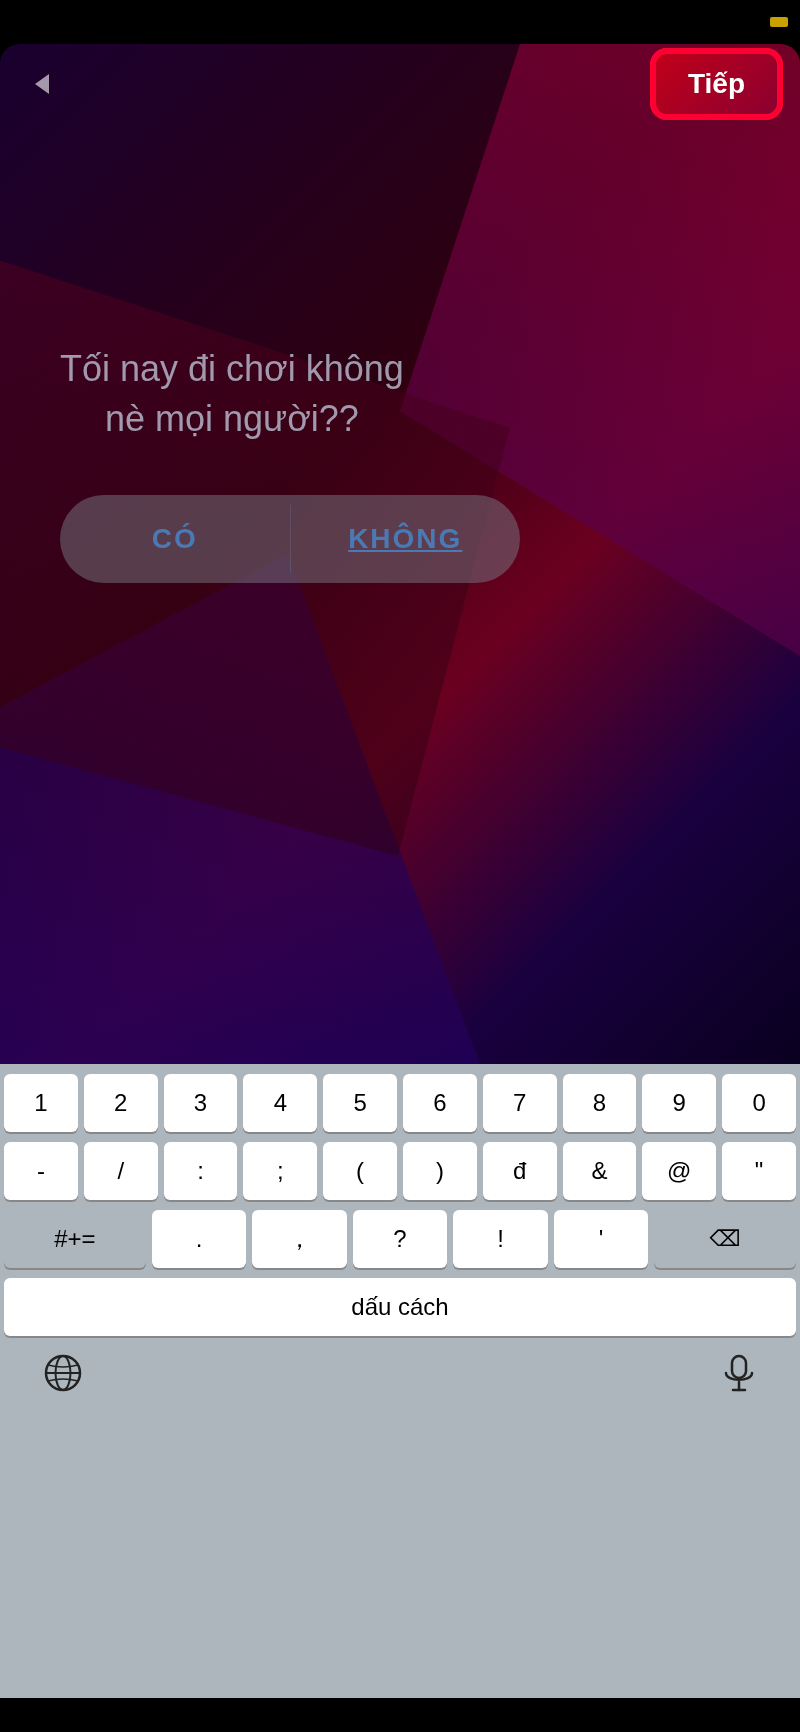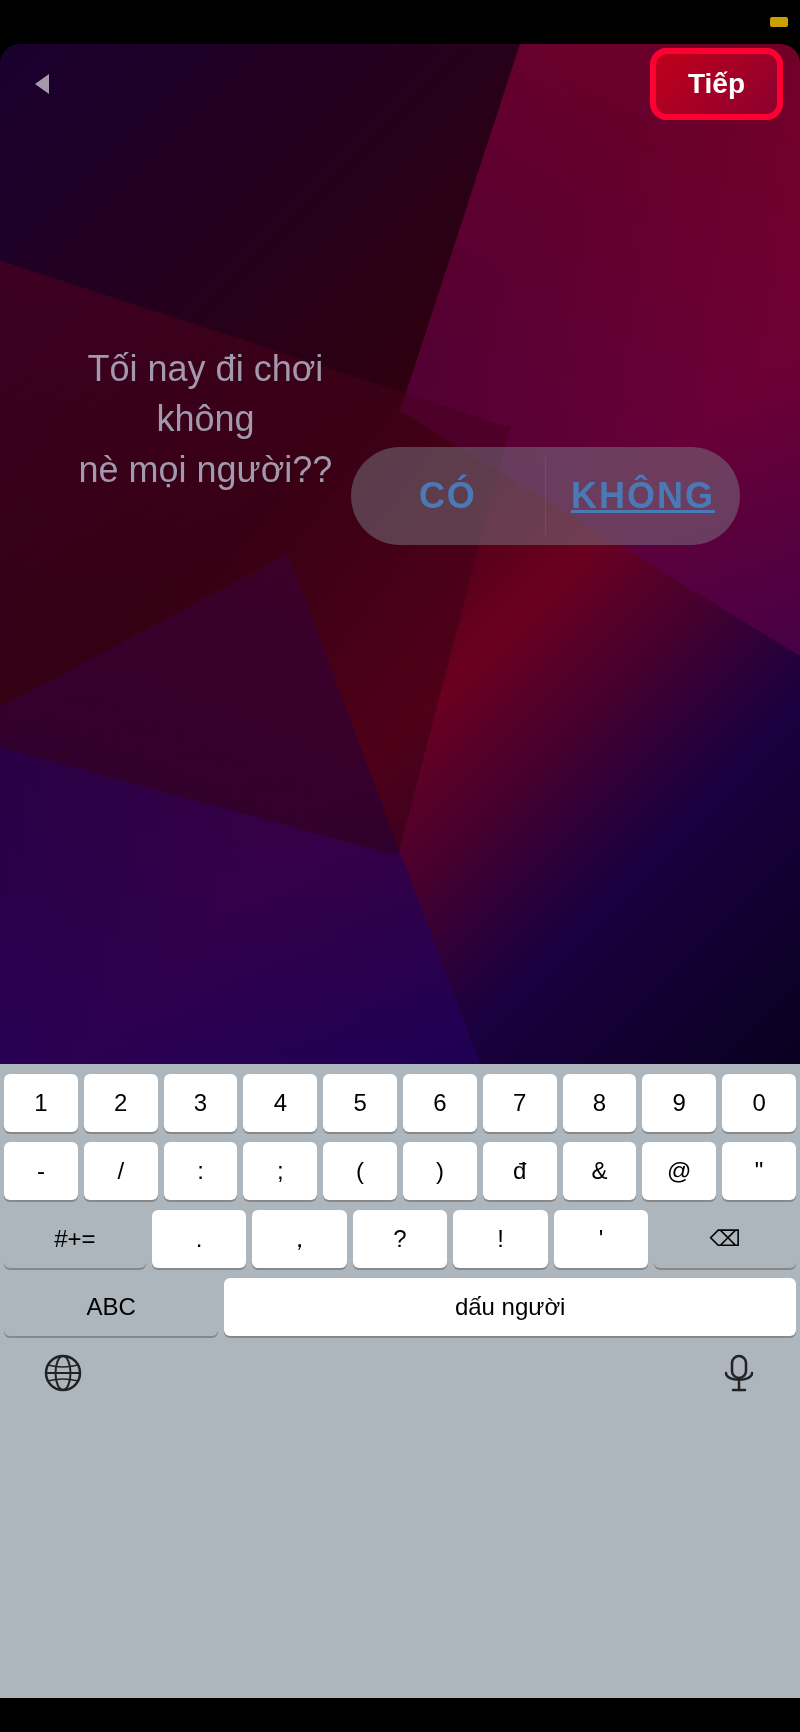--- a/index.html
+++ b/index.html
@@ -126,22 +126,22 @@
       box-shadow: 0 0 0 3px #ff0033;
     }
 
     
     .question-area {
       position: absolute;
       top: 300px;
       left: 0;
       right: 0;
       display: flex;
-      flex-direction: row;
-      align-items: flex-end;
+      flex-direction: column;
+      align-items: flex-start;
       z-index: 20;
       padding: 0 60px;
     }
 
     .question-text {
       color: rgba(180, 180, 200, 0.85);
       font-size: 36px;
       font-weight: 500;
       text-align: center;
       line-height: 1.4;
@@ -154,21 +154,21 @@
       border-radius: 50px;
       display: flex;
       overflow: hidden;
       width: 460px;
     }
 
     .poll-option {
       flex: 1;
       padding: 28px 20px;
       text-align: center;
-      font-size: 36px;
+      font-size: 28px;
       font-weight: 700;
       letter-spacing: 2px;
       cursor: pointer;
     }
 
     .poll-option.co {
       color: #4a7ab5;
     }
 
     .poll-option-divider {
@@ -316,22 +316,21 @@
       <div class="kb-key">，</div>
       <div class="kb-key">?</div>
       <div class="kb-key">!</div>
       <div class="kb-key">'</div>
       <div class="kb-key dark wide">
         <span style="font-size:22px;">⌫</span>
       </div>
     </div>
 
     <div class="kb-row">
-      <div class="kb-key dark wide">ABC</div>
-      <div class="kb-key space">dấu người</div>
+      <div class="kb-key space">dấu cách</div>
     </div>
 
     <div class="kb-row-icons">
       <div class="kb-icon">
         <svg width="38" height="38" viewBox="0 0 38 38" fill="none" xmlns="http://www.w3.org/2000/svg">
           <circle cx="19" cy="19" r="17" stroke="#222" stroke-width="2.5" fill="none"></circle>
           <ellipse cx="19" cy="19" rx="7.5" ry="17" stroke="#222" stroke-width="2" fill="none"></ellipse>
           <line x1="2" y1="19" x2="36" y2="19" stroke="#222" stroke-width="2"></line>
           <path d="M4 11 Q19 15 34 11" stroke="#222" stroke-width="1.5" fill="none"></path>
           <path d="M4 27 Q19 23 34 27" stroke="#222" stroke-width="1.5" fill="none"></path>

